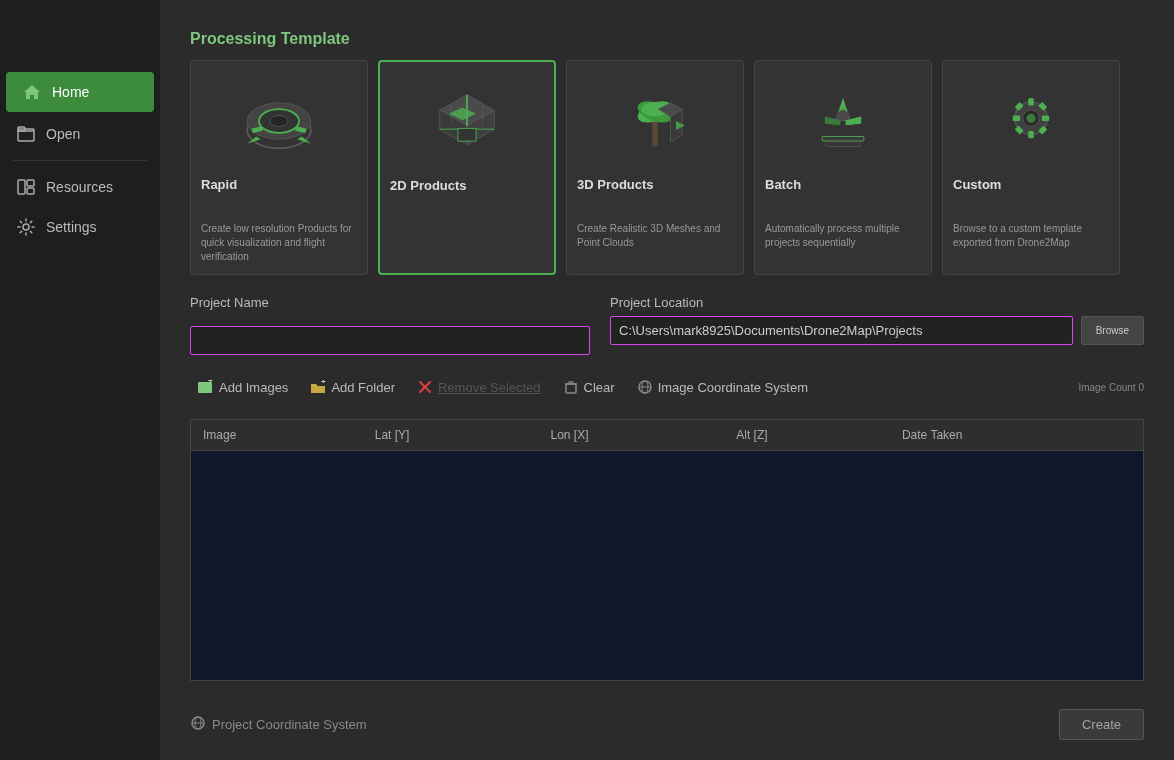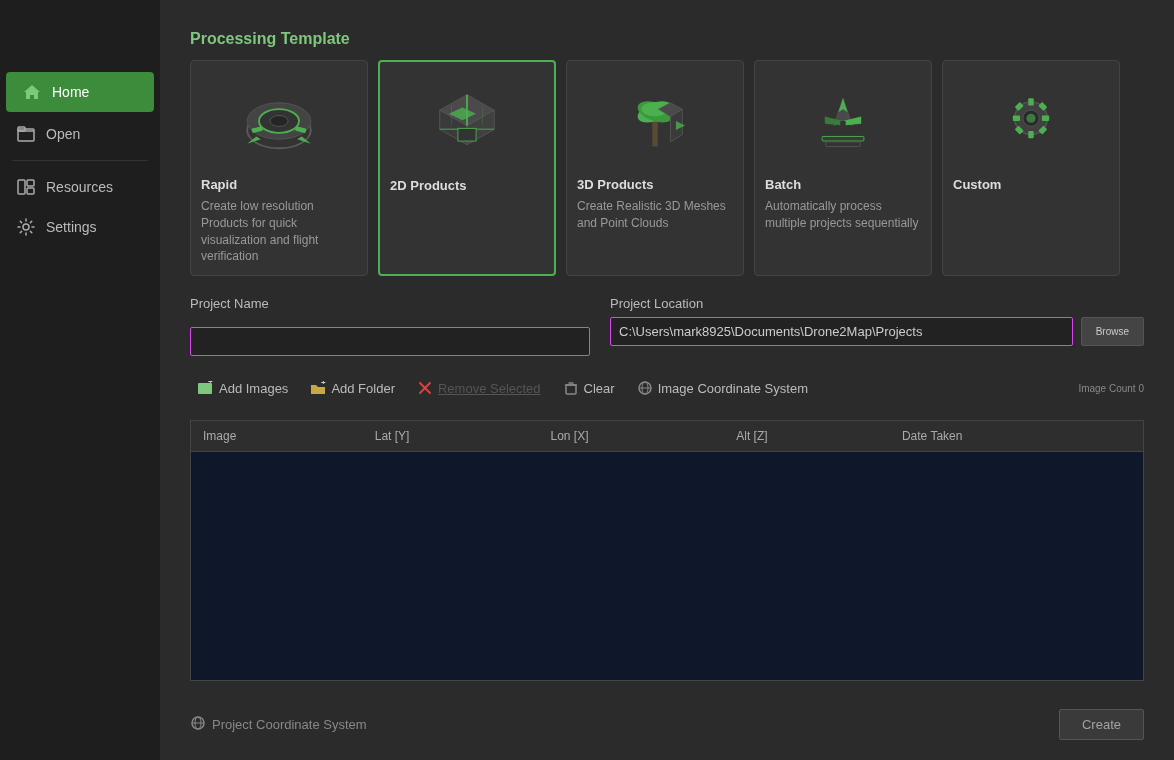--- a/index.html
+++ b/index.html
@@ -95,23 +95,24 @@
       align-items: center;
       justify-content: center;
       overflow: hidden;
     }
     .card-title {
       font-size: 13px;
       font-weight: 600;
       color: #ddd;
     }
     .card-desc {
-      font-size: 12px;
+      font-size: 10px;
       color: #999;
       line-height: 1.4;
+      margin-top: 24px;
     }
 
     
     .card-svg { width: 100px; height: 90px; }
 
     
     .project-info-row {
       display: flex;
       gap: 20px;
       align-items: flex-start;
@@ -383,20 +384,21 @@
             <rect x="67" y="39" width="8" height="6" fill="#4caf50" rx="1"></rect>
             <rect x="39" y="25" width="6" height="8" fill="#4caf50" rx="1" transform="rotate(45,42,29)"></rect>
             <rect x="65" y="25" width="6" height="8" fill="#4caf50" rx="1" transform="rotate(-45,68,29)"></rect>
             <rect x="39" y="51" width="6" height="8" fill="#4caf50" rx="1" transform="rotate(-45,42,55)"></rect>
             <rect x="65" y="51" width="6" height="8" fill="#4caf50" rx="1" transform="rotate(45,68,55)"></rect>
 
             <circle cx="55" cy="42" r="5" fill="#4caf50" opacity="0.6"></circle>
           </svg>
         </div>
         <div class="card-title">Custom</div>
+        <div class="card-desc">Browse to a custom template exported from Drone2Map</div>
       </div>
 
     </div>
   </section>
 
   <div class="project-info-row">
     <div class="project-name-section">
       <label class="field-label">Project Name</label>
       <input type="text" class="text-input" placeholder="" style="">
     </div>

